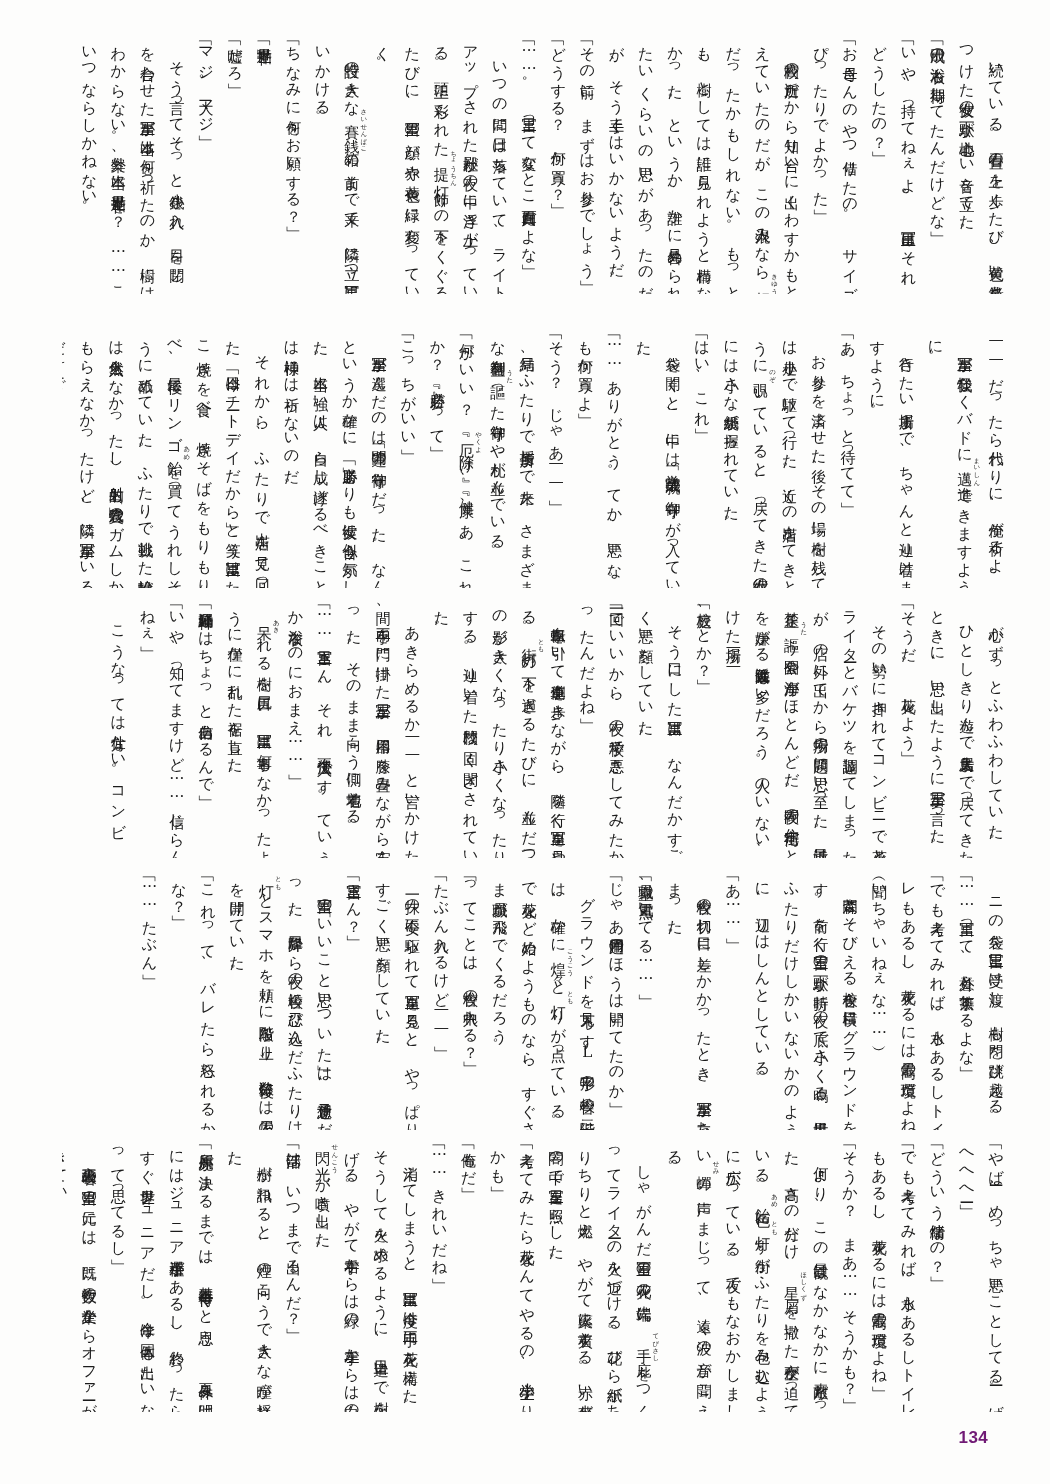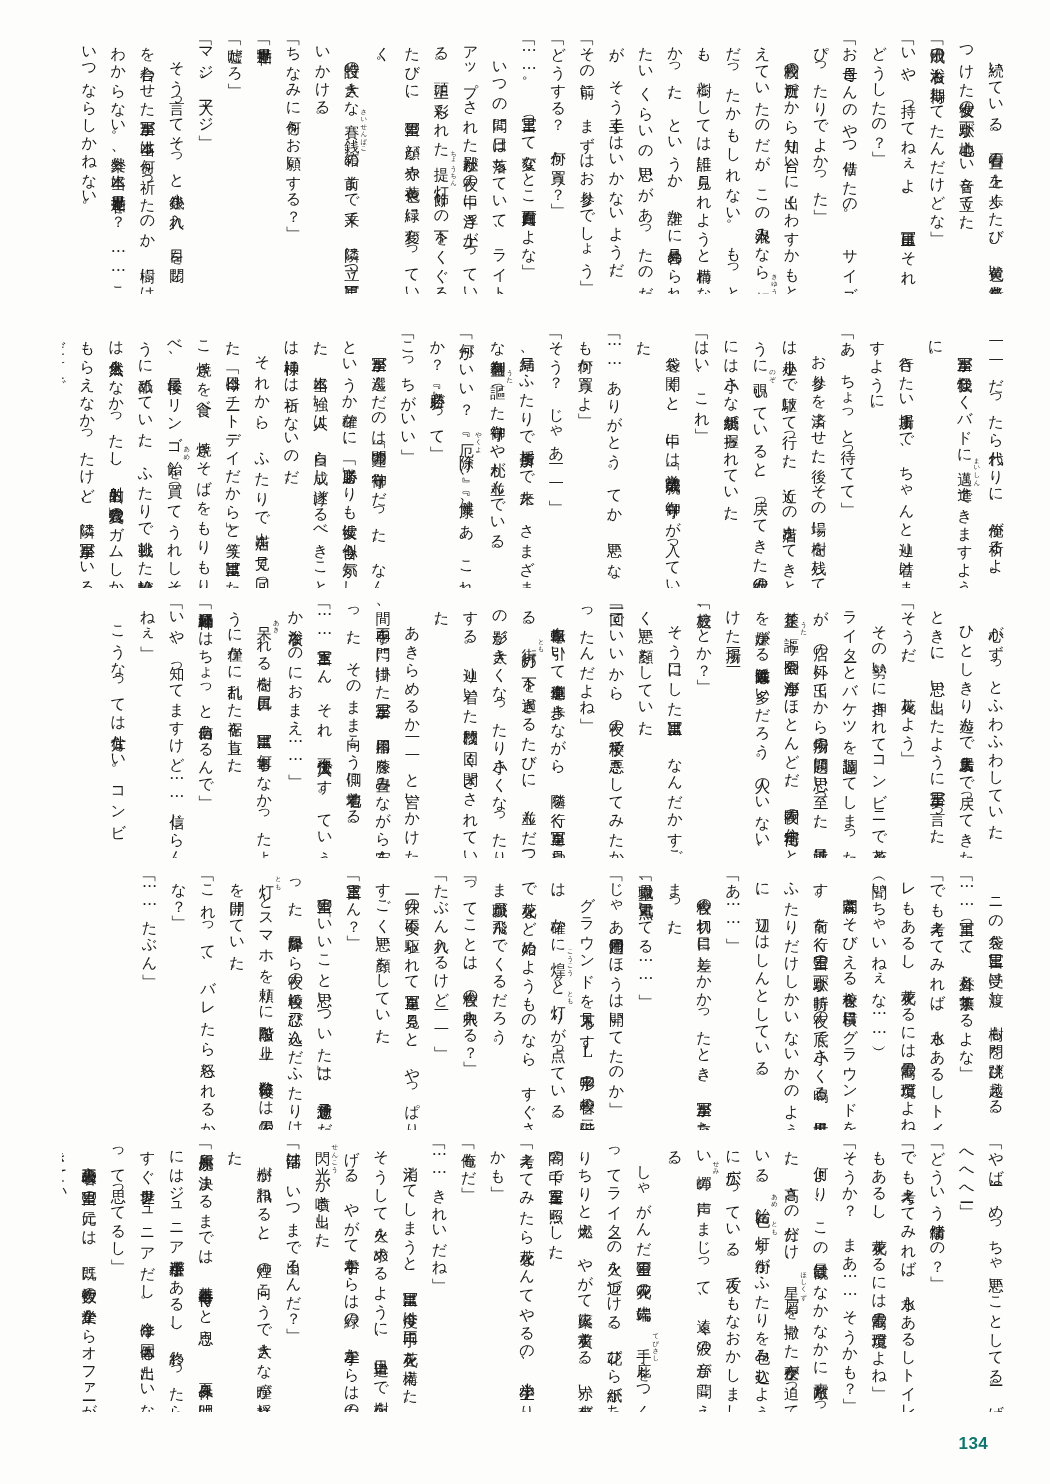--- a/index.html
+++ b/index.html
@@ -57,25 +57,25 @@
   
   #block-1 { left: 62px;  top: 36px;   width: 948px; height: 258px; }
   #block-2 { left: 62px;  top: 330px;  width: 948px; height: 258px; }
   #block-3 { left: 62px;  top: 600px;  width: 948px; height: 258px; }
   #block-4 { left: 62px;  top: 872px;  width: 948px; height: 258px; }
   #block-5 { left: 62px;  top: 1140px; width: 948px; height: 272px; }
 
   .page-number {
     position: absolute;
     right: 62px;
-    bottom: 30px;
+    bottom: 36px;
     font-family: "Liberation Sans", sans-serif;
     font-size: 17px;
     font-weight: 700;
-    color: #0f766e;
+    color: #701a75;
     letter-spacing: 0.02em;
   }
 </style>
 </head>
 <body>
 
 <div class="page">
 
   <div class="block" id="block-1">
       <p>続いている。石畳の上を歩くたび、黄色い鼻緒をつけた彼女の下駄が心地よい音を立てた。</p>

